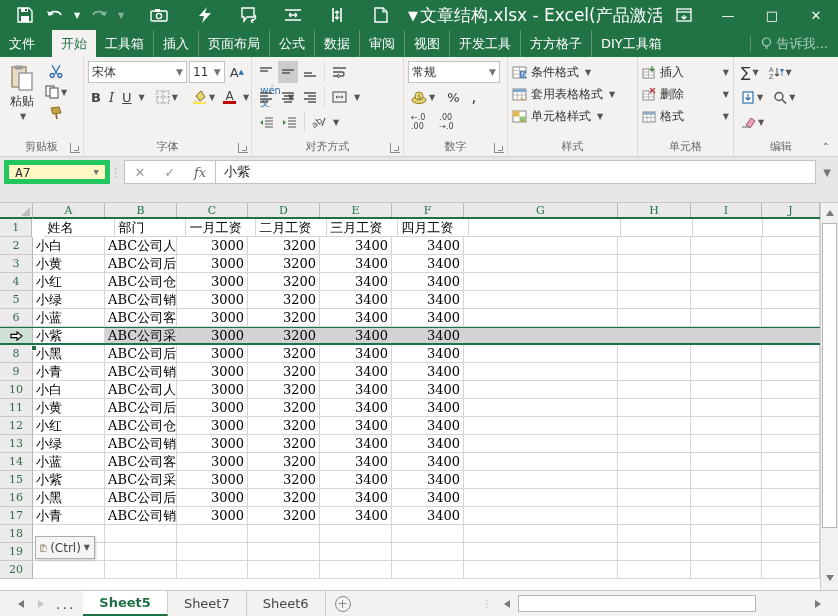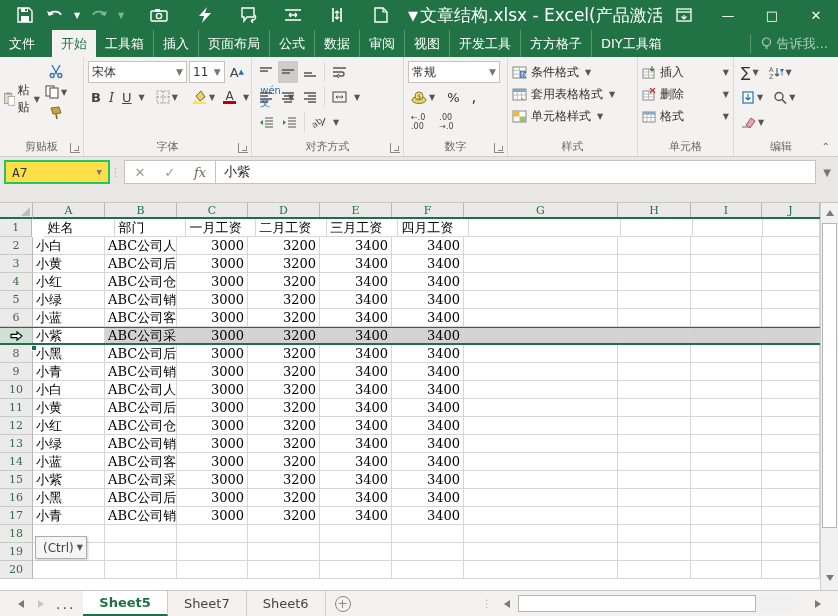--- a/index.html
+++ b/index.html
@@ -31,34 +31,34 @@
   .rgroup { position:relative; height:100%; border-right:1px solid #dcd9d6; padding:4px 4px 18px 4px; }
   .glabel { position:absolute; bottom:2px; left:0; right:0; text-align:center; font-size:11px; color:#6a6866; white-space:nowrap; }
   .launcher { position:absolute; bottom:3px; right:3px; width:10px; height:10px; border-left:1px solid #8c8a88; border-bottom:1px solid #8c8a88; }
   .launcher:after { content:""; position:absolute; right:1px; bottom:1px; width:4px; height:4px; border-right:1px solid #8c8a88; border-bottom:1px solid #8c8a88; }
   .smallbtn { height:22px; display:inline-flex; align-items:center; justify-content:center; padding:0 3px; color:#444; }
   .combo { background:#fff; border:1px solid #c5c2bf; height:22px; display:flex; align-items:center; font-size:12px; color:#333; padding:0 3px; }
   .combo .arr { margin-left:auto; color:#777; font-size:9px; padding-left:4px; }
   .caret { font-size:8px; color:#555; margin-left:2px; }
   .rrow { display:flex; align-items:center; gap:2px; margin-bottom:3px; }
 
-  .bigpaste { float:left; width:36px; height:72px; display:flex; align-items:center; justify-content:flex-start; padding-top:4px; gap:2px; font-size:12px; color:#333; }
+  .bigpaste { float:left; width:36px; height:72px; display:flex; flex-direction:column; align-items:center; justify-content:flex-start; padding-top:4px; gap:2px; font-size:12px; color:#333; }
   .clip-col { float:left; display:flex; flex-direction:column; gap:1px; margin-left:2px; }
   .clip-col .smallbtn { height:20px; }
   .vline { width:1px; height:20px; background:#dcd9d6; margin:0 2px; }
 
   .style-item { display:flex; align-items:center; gap:4px; height:22px; font-size:12px; color:#333; white-space:nowrap; }
   .cell-item { display:flex; align-items:center; gap:4px; height:22px; font-size:12px; color:#333; white-space:nowrap; }
 
   .collapse-btn { position:absolute; right:8px; bottom:4px; font-size:10px; color:#666; }
 
   
   .fbar { position:absolute; left:0; top:157px; width:838px; height:46px; background:#e9e7e6; border-bottom:1px solid #c9c6c3; }
   .fbar-inner { position:absolute; left:0; top:3px; height:24px; width:838px; display:flex; align-items:center; }
-  .namebox { margin-left:4px; width:106px; height:24px; background:#fde047; border:2px solid #22c55e; display:flex; align-items:center; padding:0 6px; font-size:13px; color:#333; font-family:"DejaVu Sans Mono","Liberation Mono",monospace; }
+  .namebox { margin-left:4px; width:106px; height:24px; background:#fef9c3; border:5px solid #22c55e; display:flex; align-items:center; padding:0 6px; font-size:13px; color:#333; font-family:"DejaVu Sans Mono","Liberation Mono",monospace; }
   .namebox .arr { margin-left:auto; font-size:9px; color:#777; }
   .grip { width:14px; text-align:center; color:#b0aeac; font-size:11px; letter-spacing:-1px; }
   .fbtns { height:24px; background:#fff; border:1px solid #c5c2bf; display:flex; align-items:center; }
   .fbtns span { width:30px; text-align:center; color:#9a9896; font-size:13px; }
   .fbtns .fx { color:#6a6866; font-style:italic; font-family:"DejaVu Serif","Liberation Serif",serif; }
   .finput { flex:1; height:24px; background:#fff; border:1px solid #c5c2bf; border-left:none; display:flex; align-items:center; padding:0 8px; font-size:13px; color:#222; }
   .fexpand { width:22px; text-align:center; color:#777; font-size:10px; }
 
   
   .grid-wrap { position:absolute; left:0; top:203px; width:820px; height:387px; overflow:hidden; background:#fff; }
@@ -71,21 +71,21 @@
   .rowhead { width:33px; background:#ebebeb; border-right:1px solid #b7b7b7; border-bottom:1px solid #c9c9c9; color:#39684c; font-size:11px; display:flex; align-items:center; justify-content:center; font-family:"DejaVu Serif","Liberation Serif",serif; }
   .cell { border-right:1px solid #d6d6d6; border-bottom:1px solid #d6d6d6; font-size:13px; color:#000; display:flex; align-items:center; padding:0 3px; overflow:hidden; white-space:nowrap; font-family:"DejaVu Serif","Liberation Serif",serif; }
   .cell.num { justify-content:flex-end; }
   .grow.selected { border-top:2px solid #1e7145; border-bottom:2px solid #1e7145; height:19px; margin-top:-1px; }
   .grow.selected .cell { background:#d3d3d3; border-bottom:none; height:100%; }
   .grow.selected .cell.active { background:#fff; }
   .grow.selected .rowhead { background:#cfe0d5; border-bottom:none; }
   .fill-handle { position:absolute; left:31px; top:142px; width:6px; height:6px; background:#1e7145; border:1px solid #fff; }
 
   
-  .paste-opt { position:absolute; left:35px; top:333px; width:52px; height:23px; background:#f5f5f5; border:1px solid #adadad; box-shadow:1px 1px 2px rgba(0,0,0,.2); display:flex; align-items:center; gap:3px; padding:0 4px; font-size:12px; color:#444; }
+  .paste-opt { position:absolute; left:35px; top:333px; width:60px; height:23px; background:#f5f5f5; border:1px solid #adadad; box-shadow:1px 1px 2px rgba(0,0,0,.2); display:flex; align-items:center; gap:3px; padding:0 4px; font-size:12px; color:#444; }
   .paste-opt .arr { font-size:8px; color:#555; }
 
   
   .vscroll { position:absolute; right:0; top:203px; width:18px; height:387px; background:#f1f1f1; border-left:1px solid #d0d0d0; }
   .vscroll .up, .vscroll .down { position:absolute; left:1px; width:16px; height:17px; background:#f1f1f1; display:flex; align-items:center; justify-content:center; }
   .vscroll .up { top:1px; }
   .vscroll .down { bottom:4px; }
   .vscroll .thumb { position:absolute; left:1px; top:20px; width:15px; height:305px; background:#fff; border:1px solid #b5b5b5; }
   .tri-up { width:0; height:0; border-left:4px solid transparent; border-right:4px solid transparent; border-bottom:6px solid #7a7a7a; }
   .tri-down { width:0; height:0; border-left:4px solid transparent; border-right:4px solid transparent; border-top:6px solid #7a7a7a; }

